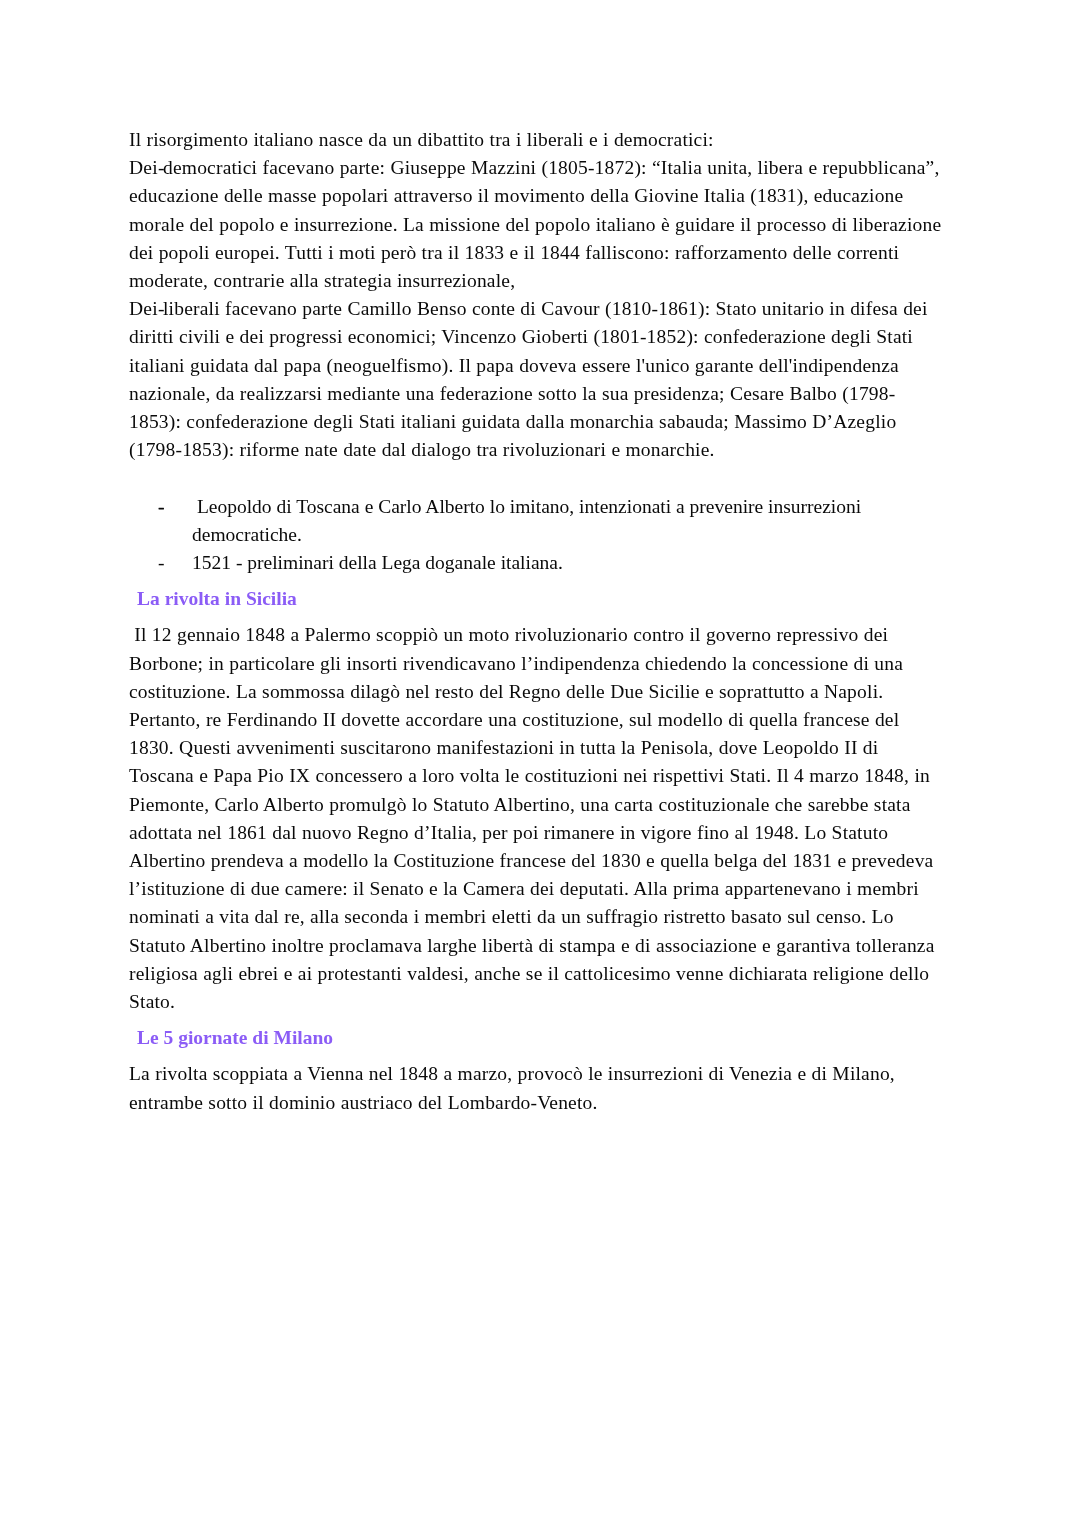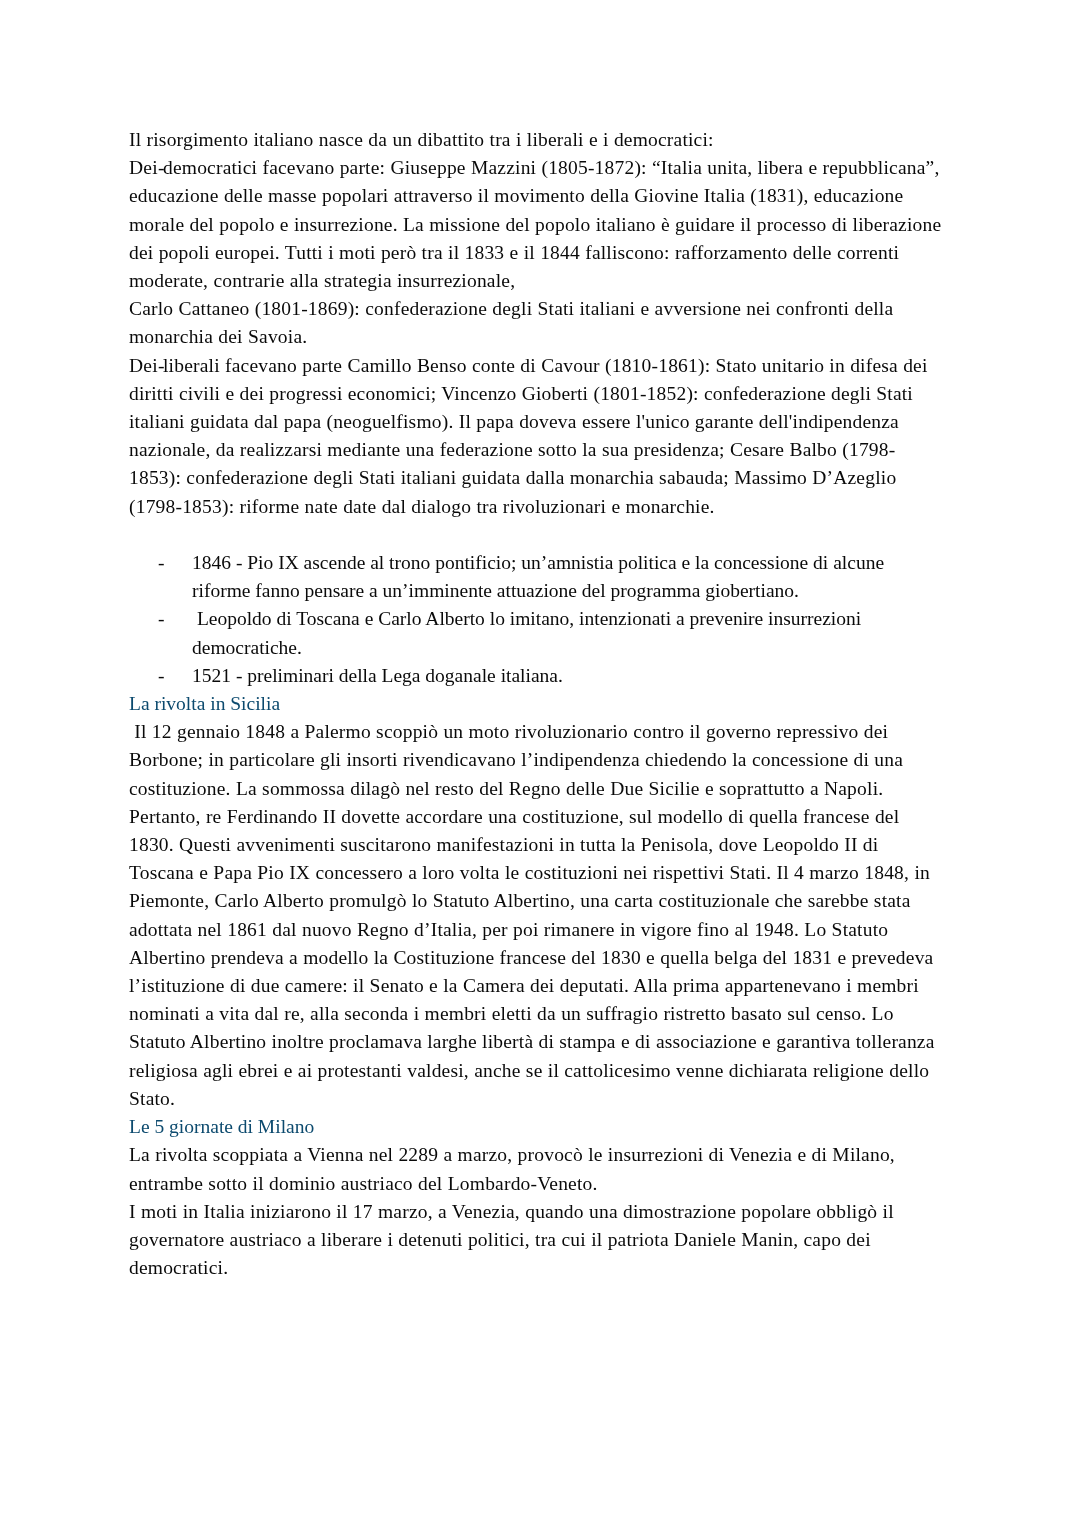--- a/index.html
+++ b/index.html
@@ -49,25 +49,25 @@
     line-height: 28.2px;
   }
   .bullet-item .marker {
     position: absolute;
     left: 29px;
     top: 0;
     font-size: 19.5px;
     line-height: 28.2px;
   }
   .heading-red {
-    margin: 0;
+    margin: 8px;
     font-size: 19.5px;
     line-height: 28.2px;
-    font-weight: normal;
-    color: #0c4a6e;
+    font-weight: bold;
+    color: #8b5cf6;
   }
   .spacer {
     height: 28.2px;
   }
   .lead-space {
     white-space: pre-wrap;
   }
 </style>
 </head>
 <body>
@@ -78,53 +78,50 @@
     <p class="para">Il risorgimento italiano nasce da un dibattito tra i liberali e i democratici:</p>
 
     <ul class="bullet-list">
       <li class="bullet-item">
         <span class="marker">-</span>
       </li>
     </ul>
 
     <p class="para">Dei democratici facevano parte: Giuseppe Mazzini (1805-1872): “Italia unita, libera e repubblicana”, educazione delle masse popolari attraverso il movimento della Giovine Italia (1831), educazione morale del popolo e insurrezione. La missione del popolo italiano è guidare il processo di liberazione dei popoli europei. Tutti i moti però tra il 1833 e il 1844 falliscono: rafforzamento delle correnti moderate, contrarie alla strategia insurrezionale,</p>
 
-    <p class="para">Carlo Cattaneo (1801-1869):  confederazione degli Stati italiani e avversione nei confronti della monarchia dei Savoia.</p>
 
     <ul class="bullet-list">
       <li class="bullet-item">
         <span class="marker">-</span>
       </li>
     </ul>
 
     <p class="para">Dei liberali facevano parte Camillo Benso conte di Cavour (1810-1861): Stato unitario in difesa dei diritti civili e dei progressi economici; Vincenzo Gioberti (1801-1852): confederazione degli Stati italiani guidata dal papa (neoguelfismo). Il papa doveva essere l'unico garante dell'indipendenza nazionale, da realizzarsi mediante una federazione sotto la sua presidenza; Cesare Balbo (1798-1853): confederazione degli Stati italiani guidata dalla monarchia sabauda; Massimo D’Azeglio (1798-1853): riforme nate date dal dialogo tra rivoluzionari e monarchie.</p>
 
     <div class="spacer"></div>
 
 
     <ul class="bullet-list">
       <li class="bullet-item">
         <span class="marker">-</span>
-        <span>1846 - Pio IX ascende al trono pontificio; un’amnistia politica e la concessione di alcune riforme fanno pensare a un’imminente attuazione del programma giobertiano.</span>
       </li>
       <li class="bullet-item">
         <span class="marker">-</span>
         <span class="lead-space"> Leopoldo di Toscana e Carlo Alberto lo imitano, intenzionati a prevenire insurrezioni democratiche.</span>
       </li>
       <li class="bullet-item">
         <span class="marker">-</span>
         <span>1521 - preliminari della Lega doganale italiana.</span>
       </li>
     </ul>
 
     <h2 class="heading-red">La rivolta in Sicilia</h2>
 
     <p class="para lead-space"> Il 12 gennaio 1848 a Palermo scoppiò un moto rivoluzionario contro il governo repressivo dei Borbone; in particolare gli insorti rivendicavano l’indipendenza chiedendo la concessione di una costituzione. La sommossa dilagò nel resto del Regno delle Due Sicilie e soprattutto a Napoli. Pertanto, re Ferdinando II dovette accordare una costituzione, sul modello di quella francese del 1830. Questi avvenimenti suscitarono manifestazioni in tutta la Penisola, dove Leopoldo II di Toscana e Papa Pio IX concessero a loro volta le costituzioni nei rispettivi Stati. Il 4 marzo 1848, in Piemonte, Carlo Alberto promulgò lo Statuto Albertino, una carta costituzionale che sarebbe stata adottata nel 1861 dal nuovo Regno d’Italia, per poi rimanere in vigore fino al 1948. Lo Statuto Albertino prendeva a modello la Costituzione francese del 1830 e quella belga del 1831 e prevedeva l’istituzione di due camere: il Senato e la Camera dei deputati. Alla prima appartenevano i membri nominati a vita dal re, alla seconda i membri eletti da un suffragio ristretto basato sul censo. Lo Statuto Albertino inoltre proclamava larghe libertà di stampa e di associazione e garantiva tolleranza religiosa agli ebrei e ai protestanti valdesi, anche se il cattolicesimo venne dichiarata religione dello Stato.</p>
 
     <h2 class="heading-red">Le 5 giornate di Milano</h2>
 
-    <p class="para">La rivolta scoppiata a Vienna nel 2289 a marzo, provocò le insurrezioni di Venezia e di Milano, entrambe sotto il dominio austriaco del Lombardo-Veneto.</p>
+    <p class="para">La rivolta scoppiata a Vienna nel 1848 a marzo, provocò le insurrezioni di Venezia e di Milano, entrambe sotto il dominio austriaco del Lombardo-Veneto.</p>
 
-    <p class="para">I moti in Italia iniziarono il 17 marzo, a Venezia, quando una dimostrazione popolare obbligò il governatore austriaco a liberare i detenuti politici, tra cui il patriota Daniele Manin, capo dei democratici.</p>
 
 
   </div>
 </div>
 
 </body></html>

